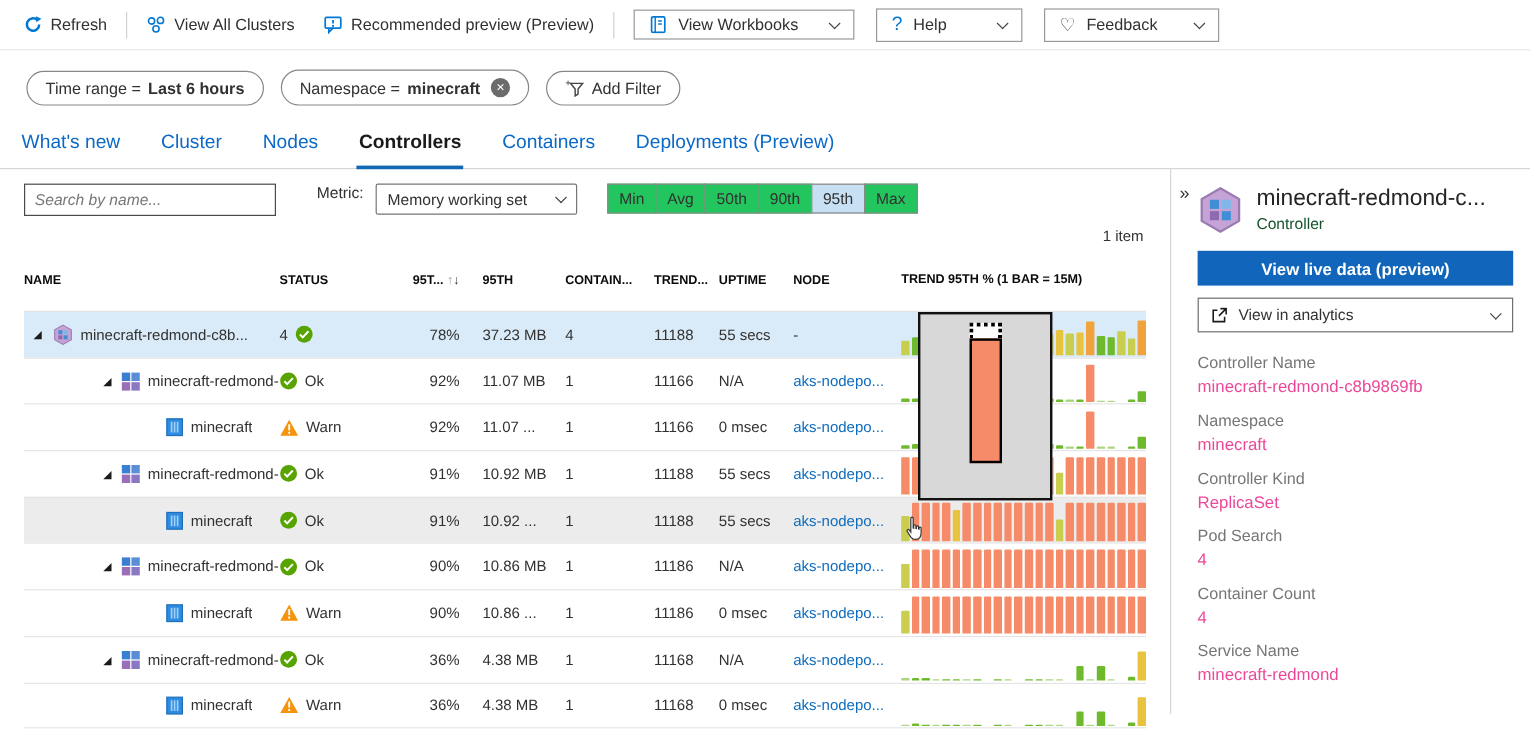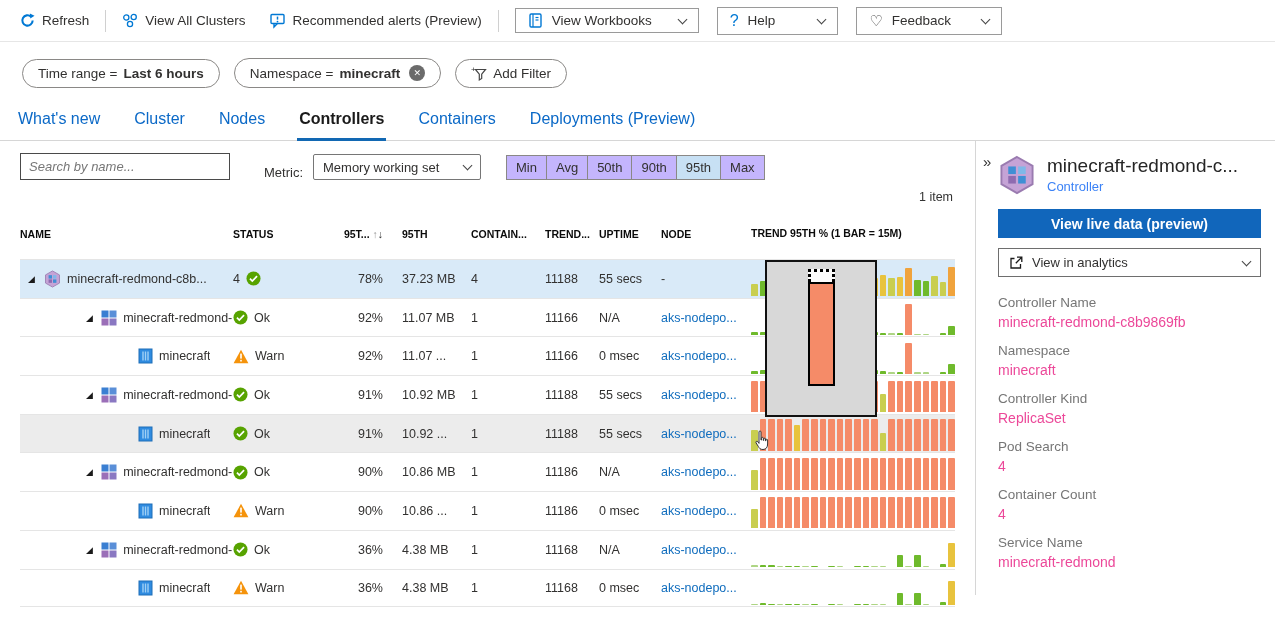--- a/index.html
+++ b/index.html
@@ -30,30 +30,30 @@
   
   .tabbar { display:flex; gap:30px; padding:4px 0 0 16px; border-bottom:1px solid #d6d6d6; }
   .tab { font-size:16px; color:#0b69c7; padding:6px 2px 10px 2px; cursor:pointer; }
   .tab.active { color:#1a1a1a; font-weight:700; border-bottom:3px solid #1268b3; margin-bottom:-1px; }
 
   
   .main { display:flex; height:454px; }
   .main-left { width:976px; border-right:1px solid #d6d6d6; padding-top:12px; position:relative; }
 
   
-  .controls { display:flex; align-items:flex-end; padding-left:20px; }
+  .controls { display:flex; align-items:flex-start; padding-left:20px; }
   .search { width:210px; height:27px; border:1.5px solid #4a4a4a; font-size:13px;
     font-style:italic; padding:0 8px; color:#333; outline:none; }
   .search::placeholder { color:#777; font-style:italic; }
   .metric-label { font-size:13px; margin:0 10px 0 34px; }
   .select { display:flex; align-items:center; justify-content:space-between; width:168px; height:26px;
     border:1px solid #767676; border-radius:2px; font-size:13px; padding:0 9px; cursor:pointer; background:#fff; }
   .pctl-group { display:flex; margin-left:26px; }
   .pctl { border:1px solid #8a8886; margin-left:-1px; padding:4px 9px; font-size:13px;
-    background:#c4b5fd; cursor:pointer; }
+    background:#22c55e; cursor:pointer; }
   .pctl.sel { background:#c7e0f4; }
 
   .item-count { text-align:right; font-size:12.5px; margin:10px 22px 6px 0; color:#333; }
 
   
   .grid { margin:0 20px; font-size:12.5px; }
   .g-hdr { display:flex; align-items:center; font-size:10.5px; font-weight:700; color:#0b0b0b;
     padding:5px 0 7px 0; }
   .sort-up { color:#999; font-weight:400; } .sort-down { color:#333; font-weight:400; }
   .t-row { display:flex; align-items:center; height:38.7px; border-top:1px solid #e5e5e5; cursor:pointer; }
@@ -88,21 +88,21 @@
   .sw-limit { background:#fff; border:1px solid #c0c0c0; }
   .sw-usage { background:#f58b68; }
 
   .cursor-hand { position:absolute; left:752px; top:288px; z-index:8; }
 
   
   .panel { flex:1; position:relative; padding:14px 14px 0 22px; }
   .collapse { position:absolute; left:7px; top:12px; font-size:15px; color:#333; cursor:pointer; }
   .p-head { display:flex; gap:11px; align-items:flex-start; }
   .p-title { font-size:19px; color:#252525; white-space:nowrap; overflow:hidden; max-width:215px; }
-  .p-sub { font-size:13px; color:#3b82f6; margin-top:2px; }
+  .p-sub { font-size:13px; color:#14532d; margin-top:2px; }
   .live-btn { margin-top:14px; width:100%; height:29px; background:#1166bb; color:#fff;
     font-size:14px; font-weight:600; border:none; cursor:pointer; font-family:inherit; }
   .analytics { margin-top:10px; width:100%; height:29px; border:1px solid #6e6e6e; display:flex;
     align-items:center; padding:0 10px; gap:9px; font-size:13px; cursor:pointer; background:#fff; }
   .analytics .lbl { flex:1; }
   .props { margin-top:18px; }
   .prop { margin-bottom:13px; }
   .p-label { font-size:13.5px; color:#767676; }
   .p-value { font-size:14px; color:#ec4899; margin-top:4px; white-space:nowrap; }
 </style>
@@ -127,21 +127,21 @@
     <span>View All Clusters</span>
   </div>
   <div class="tb-gap"></div>
   <div class="tb-item">
     <svg width="16" height="16" viewBox="0 0 16 16">
         <rect x="1" y="1.5" width="13" height="9" rx="1" fill="none" stroke="#0078d4" stroke-width="1.4"></rect>
         <path d="M4 10.5 v3.5 l3.4-3.5" fill="none" stroke="#0078d4" stroke-width="1.4"></path>
         <line x1="7.5" y1="3.6" x2="7.5" y2="6.6" stroke="#0078d4" stroke-width="1.5"></line>
         <circle cx="7.5" cy="8.6" r="0.9" fill="#0078d4"></circle>
       </svg>
-    <span>Recommended alerts (Preview)</span>
+    <span>Recommended preview (Preview)</span>
   </div>
   <div class="tb-sep"></div>
   <div class="tb-btn">
     <svg class="blue" width="15" height="15" viewBox="0 0 15 15">
         <rect x="2" y="1" width="11" height="13" rx="1.2" fill="none" stroke="#0078d4" stroke-width="1.4"></rect>
         <line x1="5" y1="1" x2="5" y2="14" stroke="#0078d4" stroke-width="1.2"></line>
         <line x1="7.5" y1="4.5" x2="10.5" y2="4.5" stroke="#0078d4" stroke-width="1.2"></line>
         <line x1="7.5" y1="7" x2="10.5" y2="7" stroke="#0078d4" stroke-width="1.2"></line>
       </svg>
     <span>View Workbooks</span>

